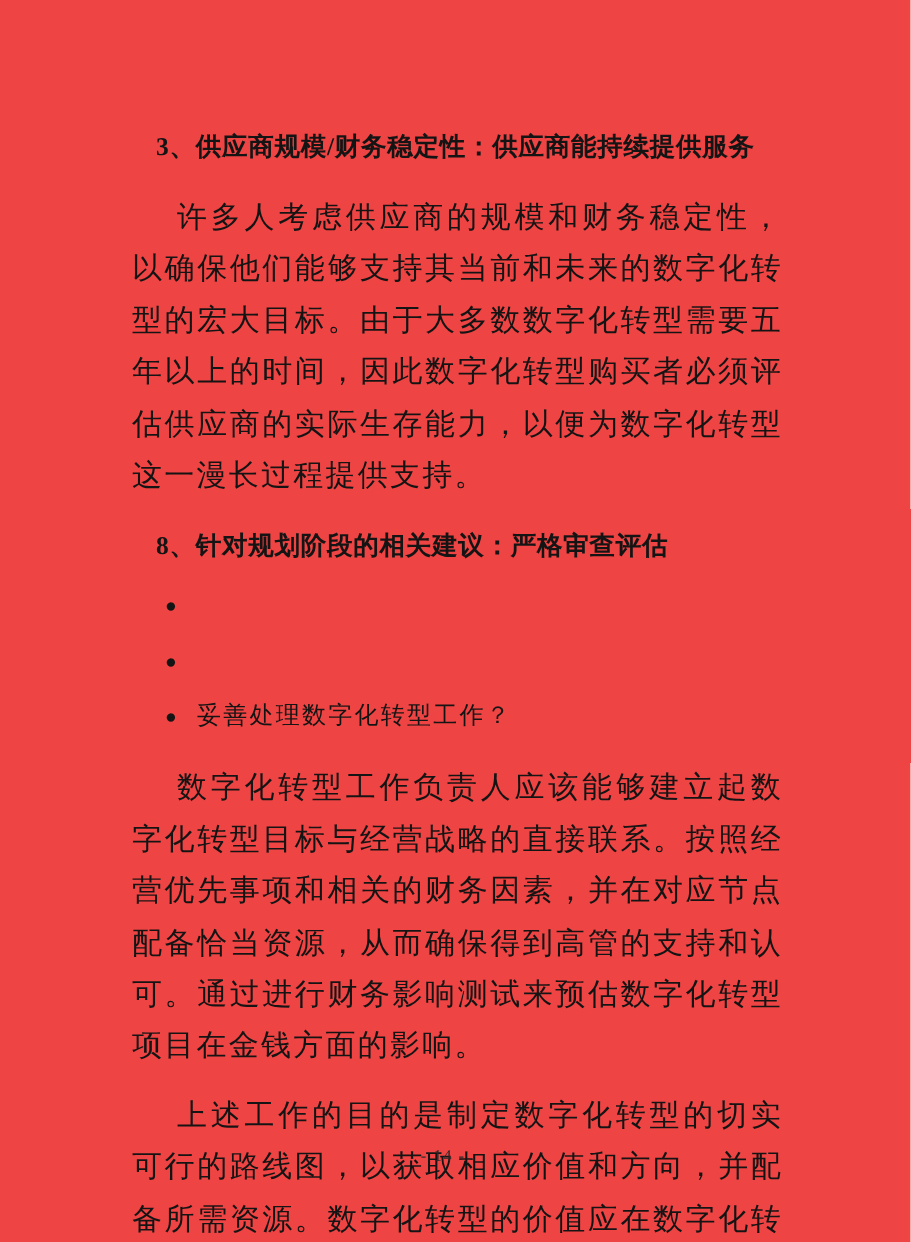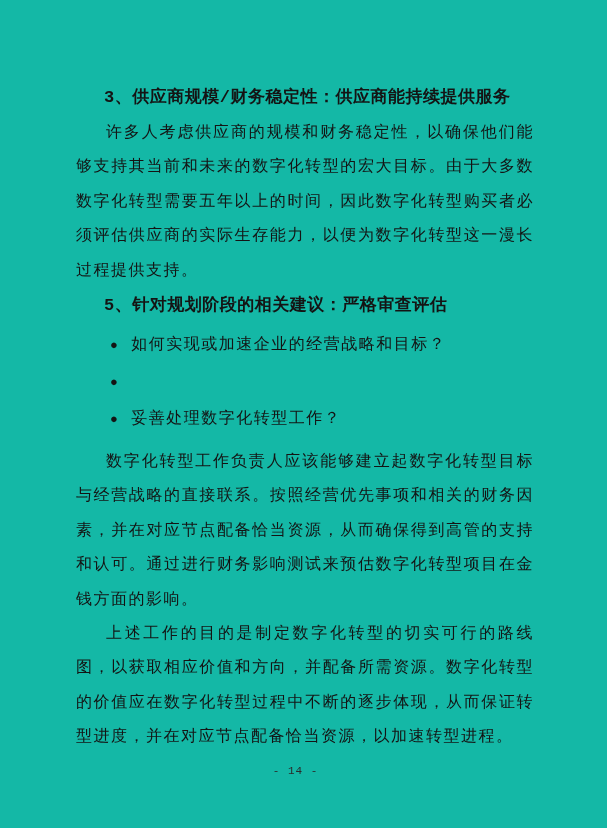--- a/index.html
+++ b/index.html
@@ -4,48 +4,48 @@
 <style>
   html, body {
     margin: 0;
     padding: 0;
     background: #ffffff;
   }
   .page {
     position: relative;
     width: 607px;
     height: 828px;
-    background: #14b8a6;
+    background: #ef4444;
     color: #141414;
-    font-family: Liberation Mono, monospace;
+    font-family: Liberation Serif, serif;
     overflow: hidden;
     box-sizing: border-box;
   }
   .content {
     position: absolute;
     left: 76px;
     top: 80px;
     width: 458px;
   }
   .heading {
     font-size: 17px;
     font-weight: bold;
     line-height: 36px;
     letter-spacing: 0.5px;
     text-indent: 28px;
     white-space: nowrap;
   }
   .para {
-    font-size: 16px;
+    font-size: 20px;
     line-height: 34.4px;
     letter-spacing: 1.5px;
     text-align: justify;
     text-justify: inter-character;
     text-indent: 30px;
-    margin: 0;
+    margin: 12px;
   }
   .bullet-list {
     margin: 3px 0 7px 0;
     padding: 0;
     list-style: none;
   }
   .bullet-item {
     display: flex;
     align-items: baseline;
     margin-left: 34px;
@@ -72,27 +72,26 @@
 </head>
 <body>
 
 <div class="page">
   <div class="content">
 
     <div class="heading">3、供应商规模/财务稳定性：供应商能持续提供服务</div>
 
     <p class="para">许多人考虑供应商的规模和财务稳定性，以确保他们能够支持其当前和未来的数字化转型的宏大目标。由于大多数数字化转型需要五年以上的时间，因此数字化转型购买者必须评估供应商的实际生存能力，以便为数字化转型这一漫长过程提供支持。</p>
 
-    <div class="heading">5、针对规划阶段的相关建议：严格审查评估</div>
+    <div class="heading">8、针对规划阶段的相关建议：严格审查评估</div>
 
 
     <ul class="bullet-list">
       <li class="bullet-item">
         <span class="bullet-marker">●</span>
-        <span>如何实现或加速企业的经营战略和目标？</span>
       </li>
       <li class="bullet-item">
         <span class="bullet-marker">●</span>
       </li>
       <li class="bullet-item">
         <span class="bullet-marker">●</span>
         <span>妥善处理数字化转型工作？</span>
       </li>
     </ul>
 

